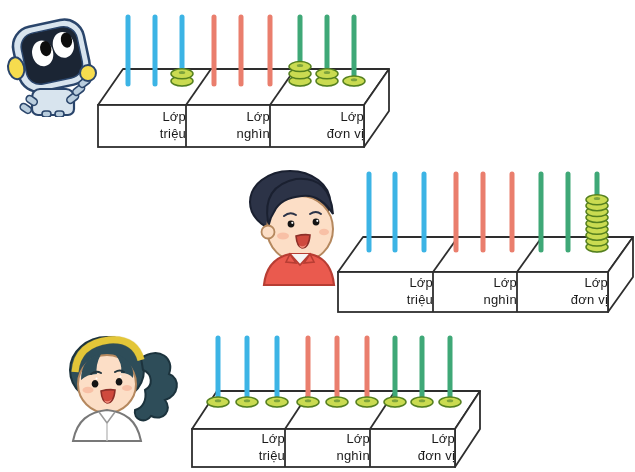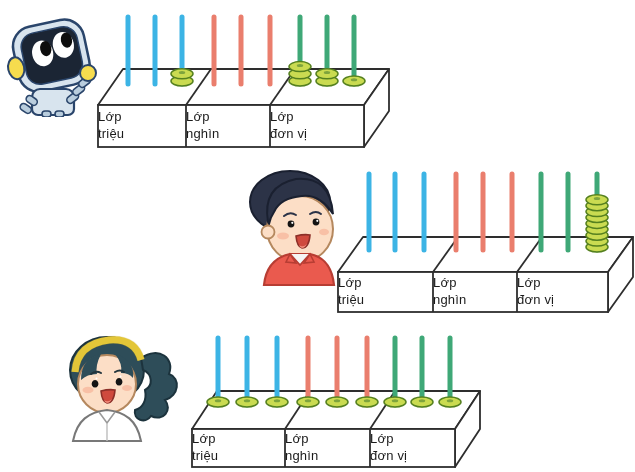--- a/index.html
+++ b/index.html
@@ -3,21 +3,21 @@
 <meta charset="utf-8">
 <style>
   html,body{margin:0;padding:0;background:#fff;}
   #canvas{
     position:relative;width:635px;height:472px;background:#ffffff;overflow:hidden;
     font-family:"Liberation Sans", sans-serif;
   }
   #scene{position:absolute;left:0;top:0;}
   .char-svg{position:absolute;}
   .class-label{
-    position:absolute;display:flex;flex-direction:column;align-items:flex-start;
+    position:absolute;display:flex;flex-direction:column;align-items:flex-end;
     justify-content:center;text-align:center;color:#1b1b1b;
     font-size:13px;line-height:1.3;letter-spacing:.2px;
   }
   .class-label span{display:block;white-space:nowrap;}
 </style>
 </head>
 <body>
 
 <div id="canvas">
 

